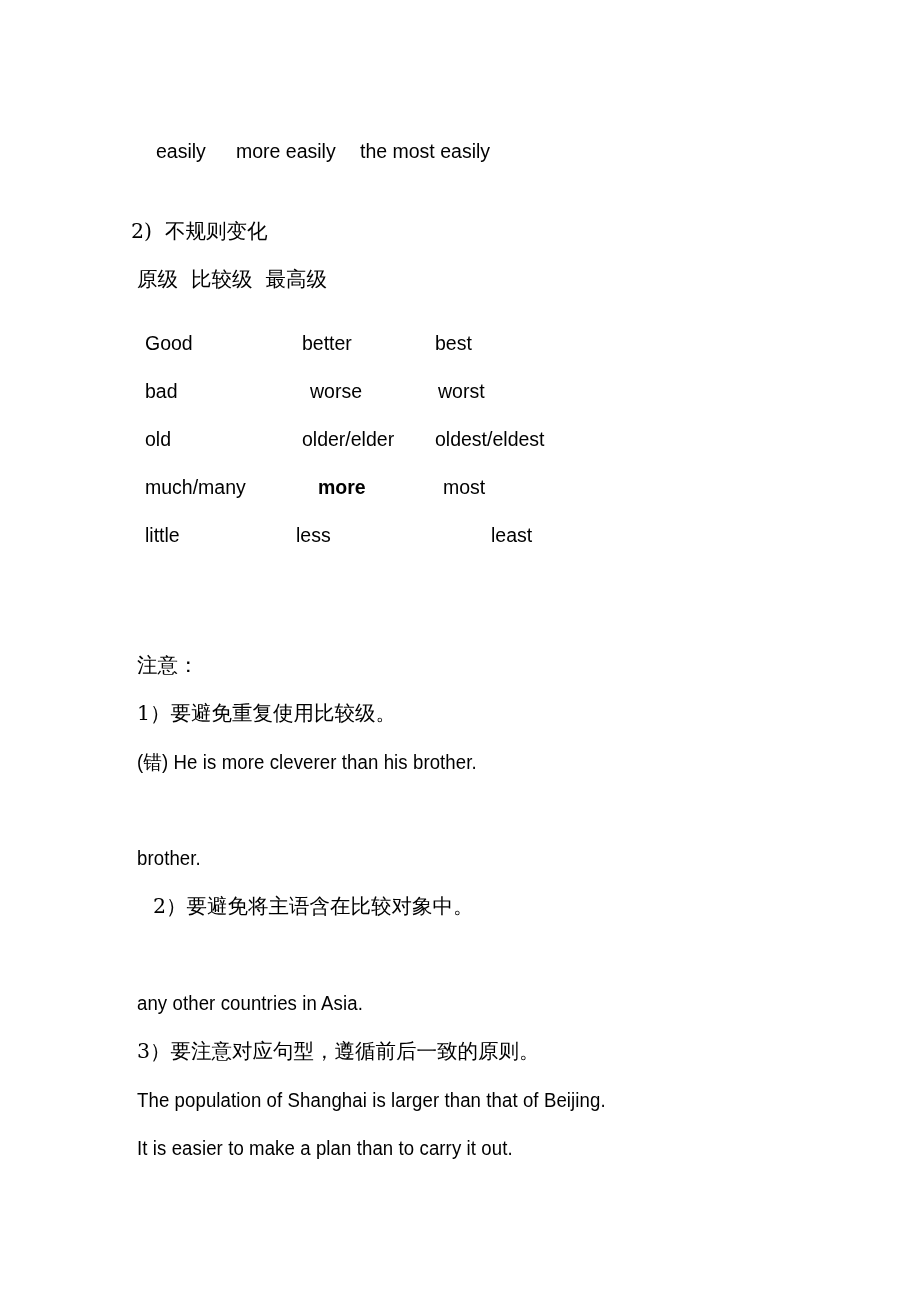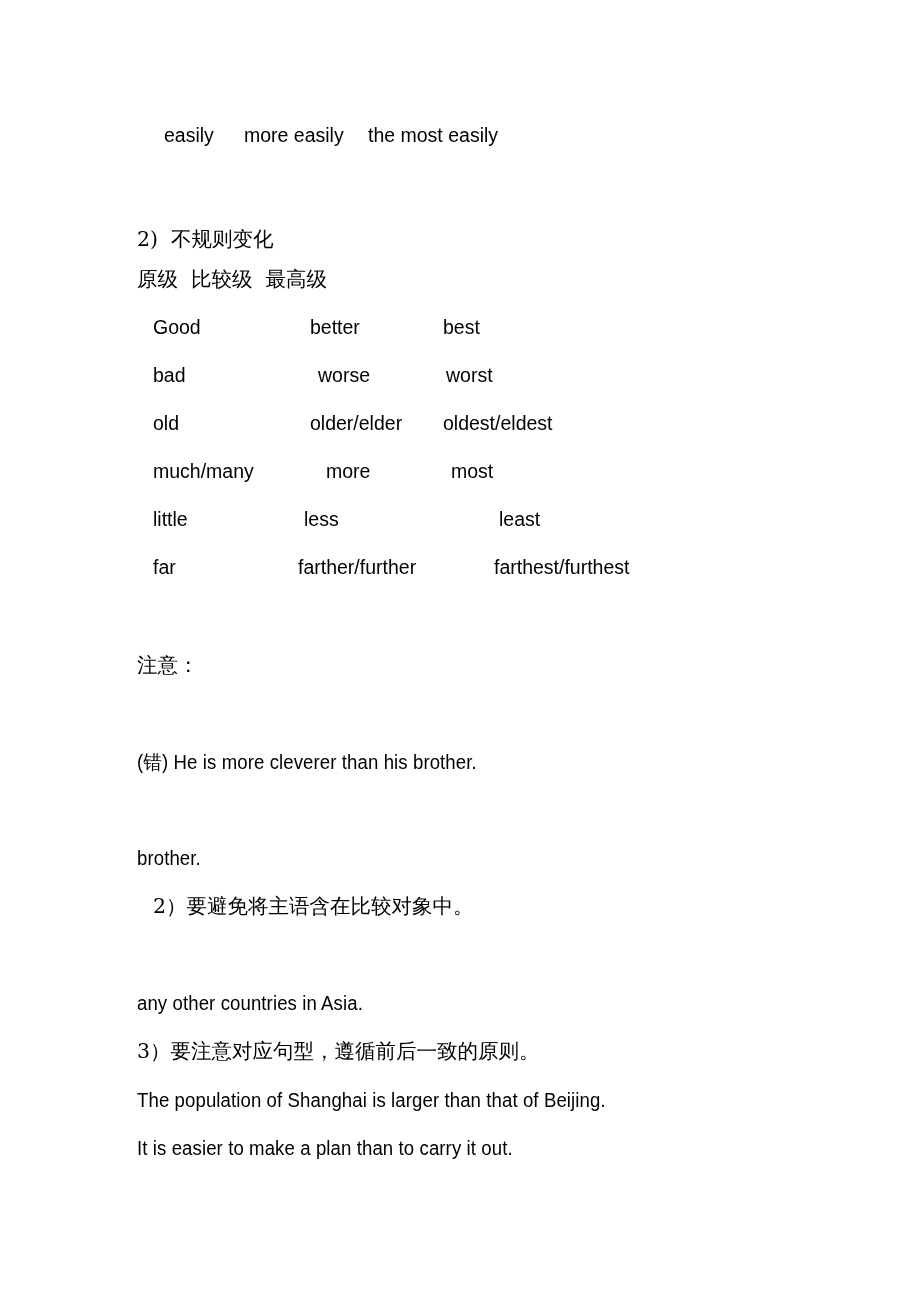--- a/index.html
+++ b/index.html
@@ -43,22 +43,23 @@
   
   .cn {
     font-family: "DejaVu Serif", "Liberation Serif", serif;
     font-size: 20.5px;
   }
 
   
   .row {
     position: absolute;
     height: 26px;
-    left: 16px;
+    left: 8px;
     width: 898px;
+    margin-top: 16px;
   }
   .cell {
     position: absolute;
     white-space: pre;
     font-family: "Liberation Sans", sans-serif;
     font-size: 19.5px;
     line-height: 1;
     top: 0;
   }
 
@@ -76,21 +77,21 @@
 
 <div class="page">
 
   <div class="row" style="top:126px;">
     <span class="cell" style="left:148px;">easily</span>
     <span class="cell" style="left:228px;">more easily</span>
     <span class="cell" style="left:352px;">the most easily</span>
   </div>
 
 
-  <div class="line cn" style="left:137px; top:221px;margin-top:8px;">2)  不规则变化</div>
+  <div class="line cn" style="left:131px; top:221px;">2)  不规则变化</div>
 
   <div class="line cn" style="left:137px; top:269px;">原级  比较级  最高级</div>
 
   <div class="row" style="top:318px;">
     <span class="cell" style="left:137px;">Good</span>
     <span class="cell" style="left:294px;">better</span>
     <span class="cell" style="left:427px;">best</span>
   </div>
 
   <div class="row" style="top:366px;padding-left:36px;">
@@ -100,38 +101,34 @@
   </div>
 
   <div class="row" style="top:414px;padding-left:29px;">
     <span class="cell" style="left:137px;">old</span>
     <span class="cell" style="left:294px;">older/elder</span>
     <span class="cell" style="left:427px;">oldest/eldest</span>
   </div>
 
   <div class="row" style="top:462px;">
     <span class="cell" style="left:137px;">much/many</span>
-    <span class="cell" style="left:310px;">more</span>
+    <span class="cell" style="left:310px;font-weight:bold;">more</span>
     <span class="cell" style="left:435px;">most</span>
   </div>
 
   <div class="row" style="top:510px;padding-left:12px;">
     <span class="cell" style="left:137px;">little</span>
     <span class="cell" style="left:288px;">less</span>
     <span class="cell" style="left:483px;">least</span>
   </div>
 
-  <div class="row" style="top:558px;">
-    <span class="cell" style="left:137px;">far</span>
-    <span class="cell" style="left:282px;">farther/further</span>
-    <span class="cell" style="left:478px;">farthest/furthest</span>
-  </div>
 
   <div class="line cn" style="left:137px; top:655px;">注意：</div>
 
+  <div class="line cn" style="left:137px; top:703px;">1）要避免重复使用比较级。</div>
 
   <div class="line en-cond" style="left:137px; top:752px;">(错) He is more cleverer than his brother.</div>
 
 
   <div class="line en-cond" style="left:137px; top:848px;">brother.</div>
 
   <div class="line cn" style="left:137px; top:896px;margin-left:16px;">2）要避免将主语含在比较对象中。</div>
 
 
   <div class="line en-cond" style="left:137px; top:993px;">any other countries in Asia.</div>

